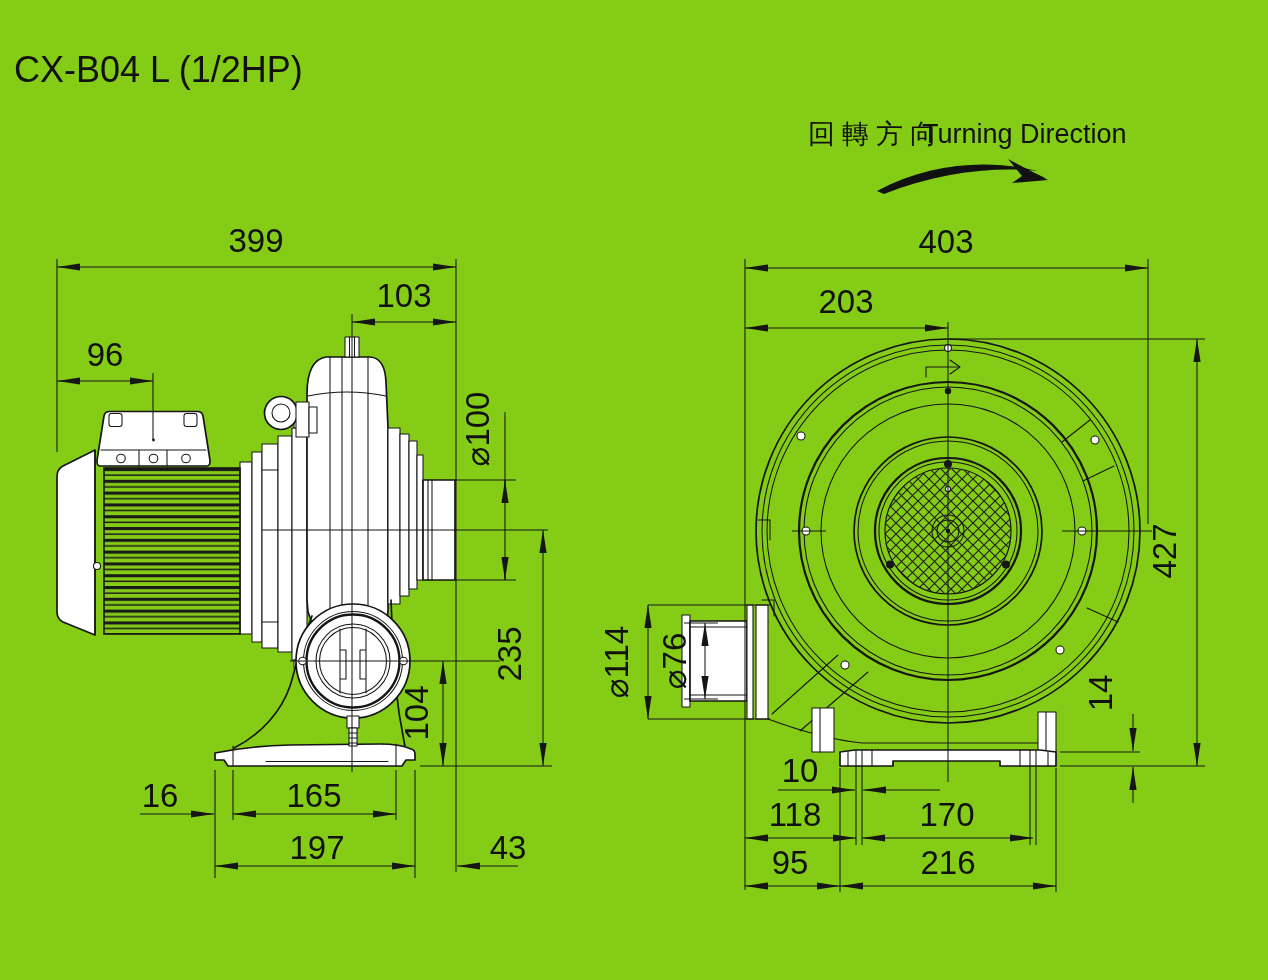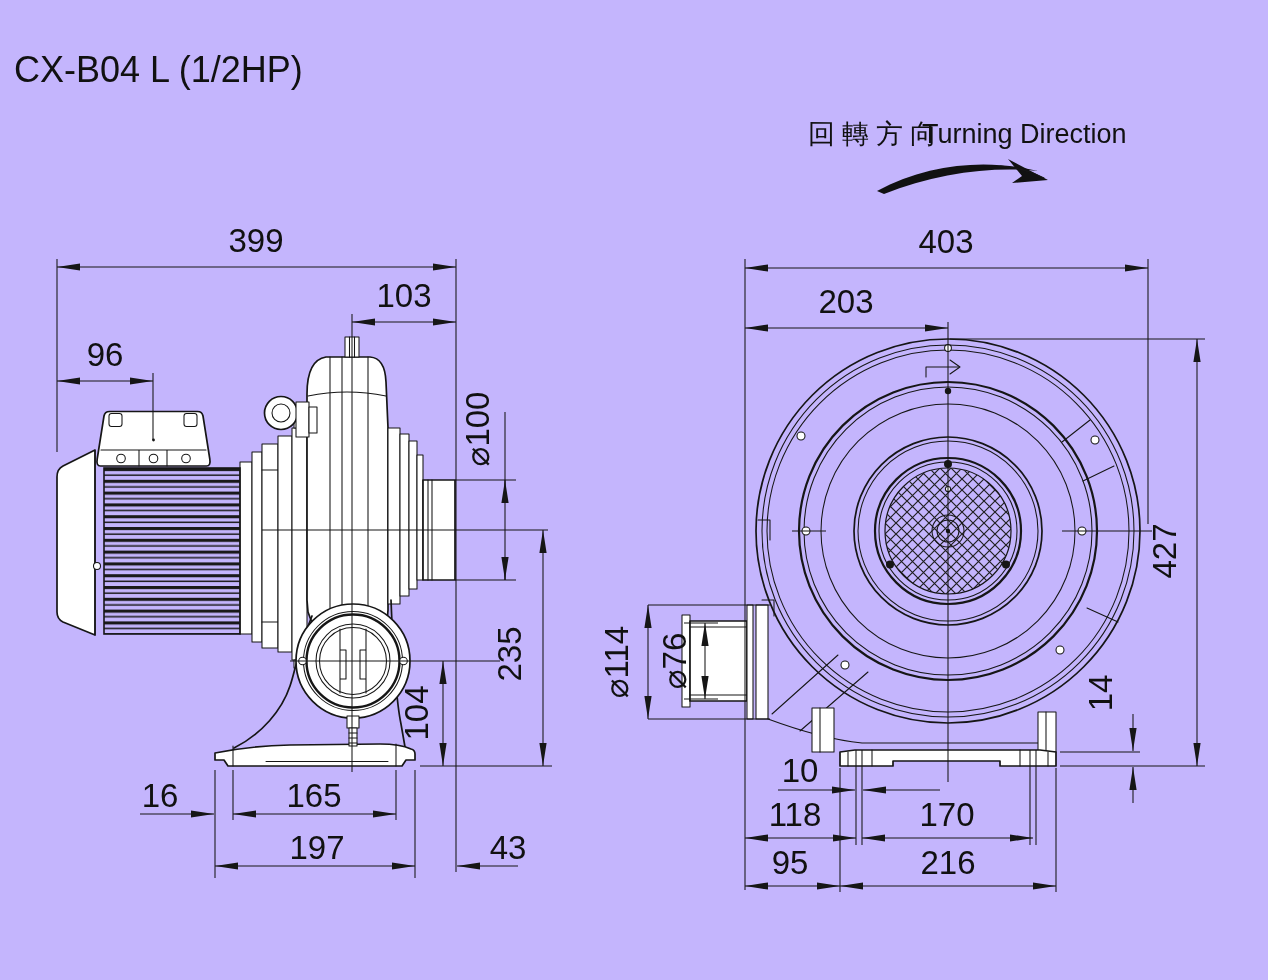--- a/index.html
+++ b/index.html
@@ -1,16 +1,16 @@
 <!DOCTYPE html>
 <html><head>
 <meta charset="utf-8">
 <style>
   html,body{margin:0;padding:0;background:#ffffff;}
-  .canvas{position:relative;width:1268px;height:980px;background:#c4b5fd;overflow:hidden;
+  .canvas{position:relative;width:1268px;height:980px;background:#84cc16;overflow:hidden;
           font-family:"Liberation Sans","DejaVu Sans",sans-serif;}
   svg{display:block;}
   .ol  {fill:none;stroke:#161616;stroke-width:1.7;stroke-linejoin:round;stroke-linecap:round;}
   .ol2 {fill:none;stroke:#161616;stroke-width:1.05;stroke-linejoin:round;stroke-linecap:round;}
   .olw {fill:#ffffff;stroke:#161616;stroke-width:1.7;stroke-linejoin:round;}
   .olw2{fill:#ffffff;stroke:#161616;stroke-width:1.05;stroke-linejoin:round;}
   .dim {fill:none;stroke:#161616;stroke-width:1.05;}
   .dot {fill:#161616;stroke:none;}
   .dimtxt{font-size:33px;fill:#111;text-anchor:middle;}
   .titletxt{font-size:36px;fill:#111;}

